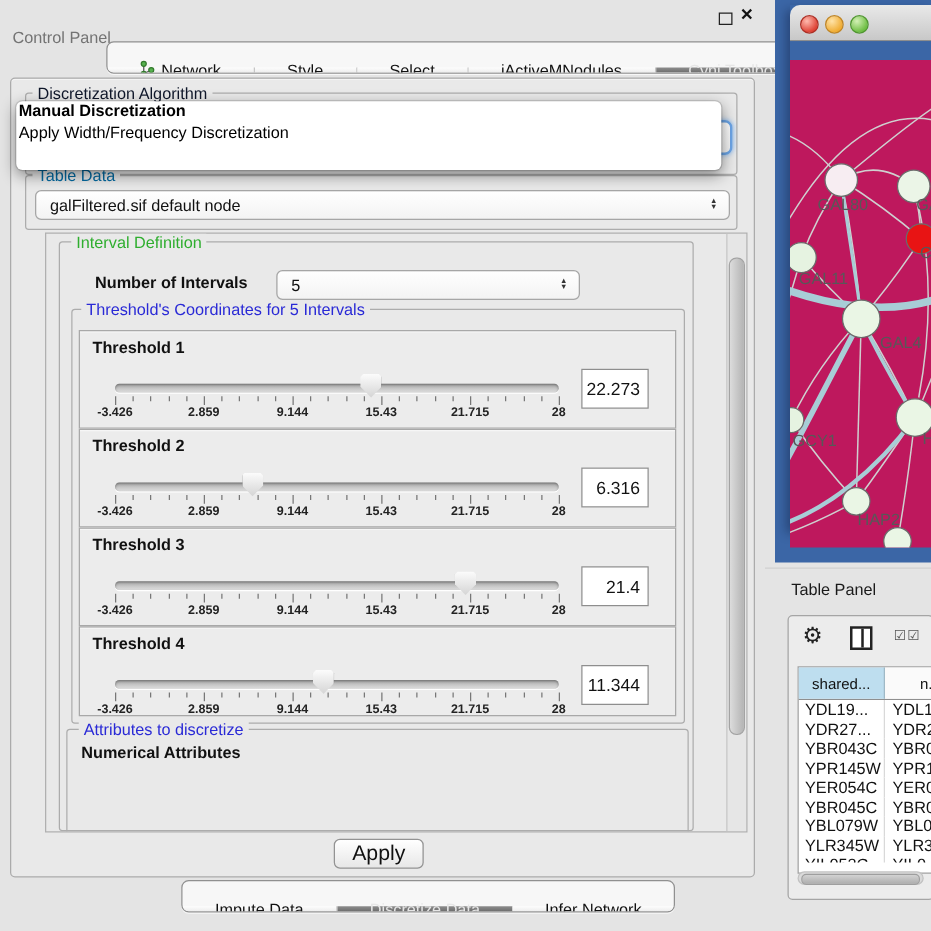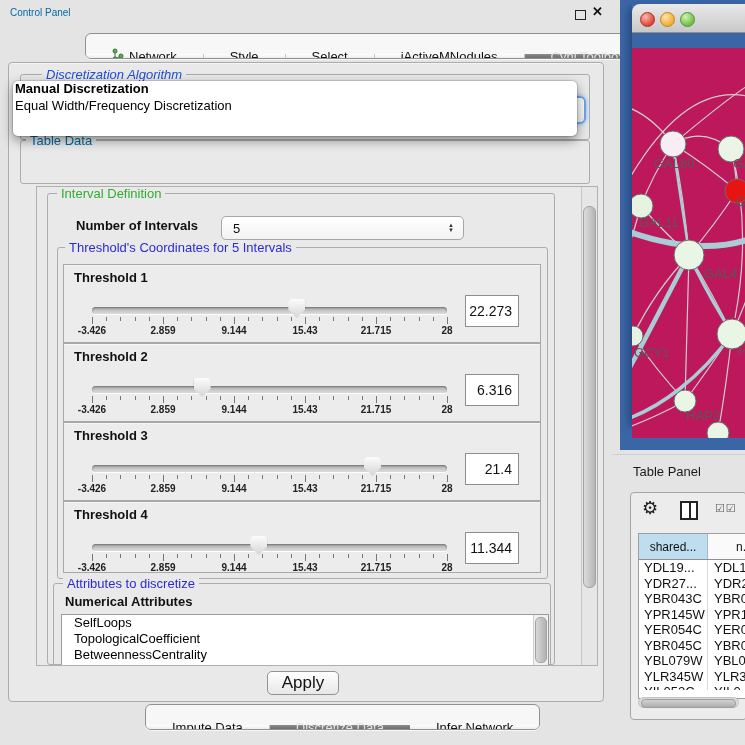--- a/index.html
+++ b/index.html
@@ -1,41 +1,41 @@
 <!DOCTYPE html>
 <html><head>
 <meta charset="utf-8">
 <style>
   html,body{margin:0;padding:0;background:#E4E4E4;}
   #app{position:relative;width:745px;height:745px;background:#E4E4E4;overflow:hidden;
        font-family:"Liberation Sans",sans-serif;color:#111;}
   .abs{position:absolute;}
 
   
-  #cp-title{left:10px;top:7px;font-size:10px;color:#0369a1;}
+  #cp-title{left:10px;top:22px;font-size:13px;color:#737373;}
   #float-btn{left:575px;top:10px;width:9px;height:8px;border:1.5px solid #222;background:transparent;}
   #close-btn{left:592px;top:4px;font-size:13px;font-weight:bold;color:#111;}
 
   .seg-tabs{display:flex;height:24px;border:1px solid #909090;border-radius:6px;overflow:hidden;
             background:#F7F7F7;box-shadow:0 1px 0 rgba(255,255,255,.7);}
   .seg-tab{display:flex;align-items:center;gap:5px;padding:0 26px;font-size:13px;color:#111;
            background:linear-gradient(#FDFDFD,#EDEDED);border-right:1px solid #C6C6C6;white-space:nowrap;margin-top:20px;}
   .seg-tab:last-child{border-right:none;}
   .seg-tab.selected{background:linear-gradient(#8D8D8D,#6E6E6E);color:#E6E6E6;border-right:none;}
   #top-tabs{left:85px;top:33px;}
   #bottom-tabs{left:145px;top:704px;}
 
   #main-panel{left:8px;top:62px;width:594px;height:638px;background:#E9E9E9;
               border:1px solid #ABABAB;border-radius:4px;box-shadow:inset 0 1px 0 #F4F4F4;}
 
   .group{border:1px solid #ACACAC;border-radius:3px;}
   .group-title{font-size:13px;background:#E9E9E9;padding:0 4px;white-space:nowrap;}
 
   #algo-group{left:20px;top:74px;width:568px;height:64px;}
-  #algo-title{left:42px;top:67px;color:#1d4ed8;font-style:italic;}
+  #algo-title{left:26px;top:67px;color:#0f172a;}
   #algo-combo{left:26px;top:96px;width:556px;height:24px;background:linear-gradient(#FFFFFF,#F2F2F2);
               border:2px solid #6CA6E8;border-radius:6px;box-shadow:0 0 4px #7FB4F0;}
 
   #popup{left:13px;top:81px;width:564px;height:55px;background:#FFFFFF;border-radius:5px;z-index:40;
          box-shadow:0 4px 12px rgba(0,0,0,.45),0 0 0 1px rgba(0,0,0,.12);}
   #popup .ph{height:18px;text-align:center;color:#ADADAD;font-size:13px;padding-top:3px;}
   #popup .it{height:17px;font-size:13px;padding-left:2px;color:#000;}
   #popup .it.bold{font-weight:bold;}
 
   #td-group{left:20px;top:140px;width:568px;height:42px;}
@@ -158,25 +158,32 @@
   <div class="abs group-title" id="algo-title">Discretization Algorithm</div>
   <div class="abs" id="algo-combo">
     <span class="stepper">
         <span>▲</span>
         <span>▼</span>
       </span>
   </div>
 
   <div class="abs" id="popup">
     <div class="it bold">Manual Discretization</div>
-    <div class="it">Equal Width/Frequency Discretization</div>
+    <div class="it">Apply Width/Frequency Discretization</div>
   </div>
 
   <div class="abs group" id="td-group"></div>
   <div class="abs group-title" id="td-title">Table Data</div>
+  <div class="abs combo" id="td-combo">
+    <span>galFiltered.sif default node</span>
+    <span class="stepper">
+        <span>▲</span>
+        <span>▼</span>
+      </span>
+  </div>
 
   <div class="abs" id="viewport">
     <div class="abs group" id="int-group"></div>
     <div class="abs group-title" id="int-title">Interval Definition</div>
     <div class="abs" id="noi-label">Number of Intervals</div>
     <div class="abs combo" id="noi-combo">
       <span>5</span>
       <span class="stepper">
           <span>▲</span>
           <span>▼</span>
@@ -334,30 +341,20 @@
           <div class="th-scale-lbl" style="left: 241px;">15.43</div>
           <div class="th-scale-lbl" style="left: 312px;">21.715</div>
           <div class="th-scale-lbl" style="left: 383px;">28</div>
           <div class="th-thumb" style="left: 186.35px;"></div>
           <div class="th-value">11.344</div>
         </div>
       </div>
     <div class="abs group" id="attr-group"></div>
     <div class="abs group-title" id="attr-title">Attributes to discretize</div>
     <div class="abs" id="attr-label">Numerical Attributes</div>
-    <div class="abs" id="attr-list">
-      <div id="attr-items">
-          <div class="attr-item">SelfLoops</div>
-          <div class="attr-item">TopologicalCoefficient</div>
-          <div class="attr-item">BetweennessCentrality</div>
-        </div>
-      <div id="attr-scroll">
-          <div id="attr-thumb"></div>
-        </div>
-    </div>
     <div class="abs" id="v-scroll">
         <div class="abs" id="v-thumb"></div>
       </div>
   </div>
 
   <div class="abs" id="apply-btn">Apply</div>
   <div class="abs seg-tabs" id="bottom-tabs">
       <div class="seg-tab">
         <span>Impute Data</span>
       </div>

